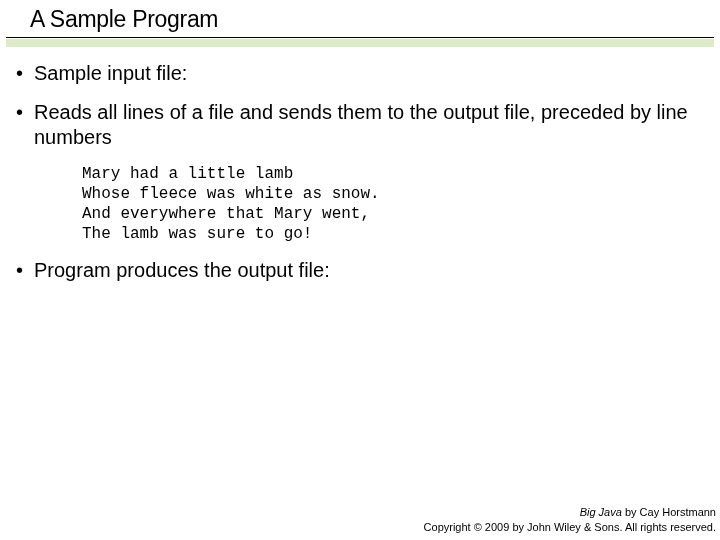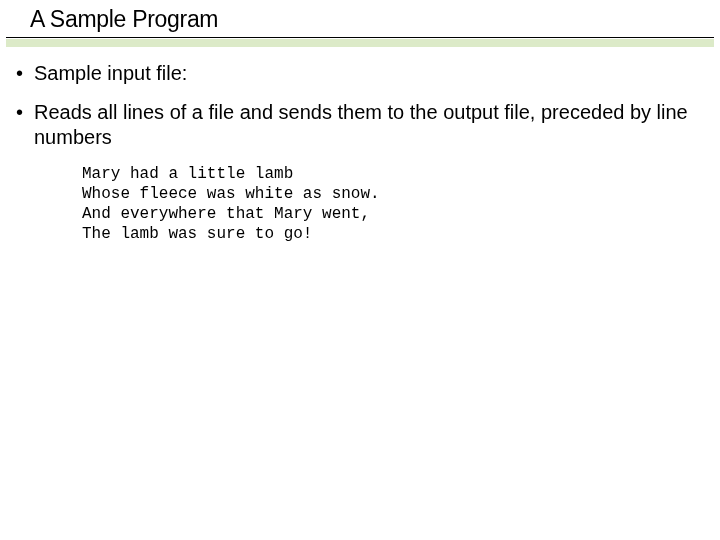--- a/index.html
+++ b/index.html
@@ -93,19 +93,26 @@
   <div class="content">
     <ul class="bullets">
       <li>Sample input file:</li>
       <li>Reads all lines of a file and sends them to the output file, preceded by line numbers</li>
     </ul>
     <div class="code">Mary had a little lamb
 Whose fleece was white as snow.
 And everywhere that Mary went,
 The lamb was sure to go!</div>
 
+    <ul class="bullets">
+      <li>Program produces the output file:</li>
+    </ul>
 
   </div>
 
   <div class="footer">
+    <div>
+      <span class="book">Big Java</span><span> by Cay Horstmann</span>
+    </div>
+    <div>Copyright © 2009 by John Wiley &amp; Sons.  All rights reserved.</div>
   </div>
 
 </div>
 
 </body></html>

